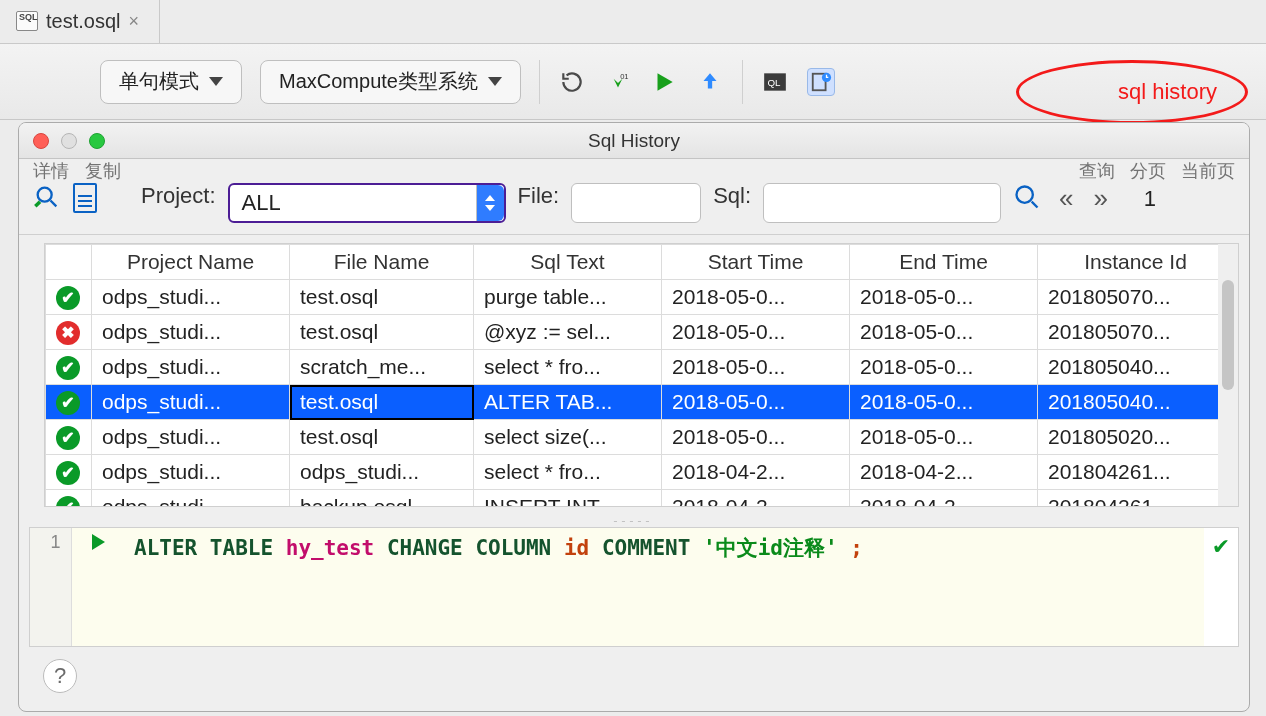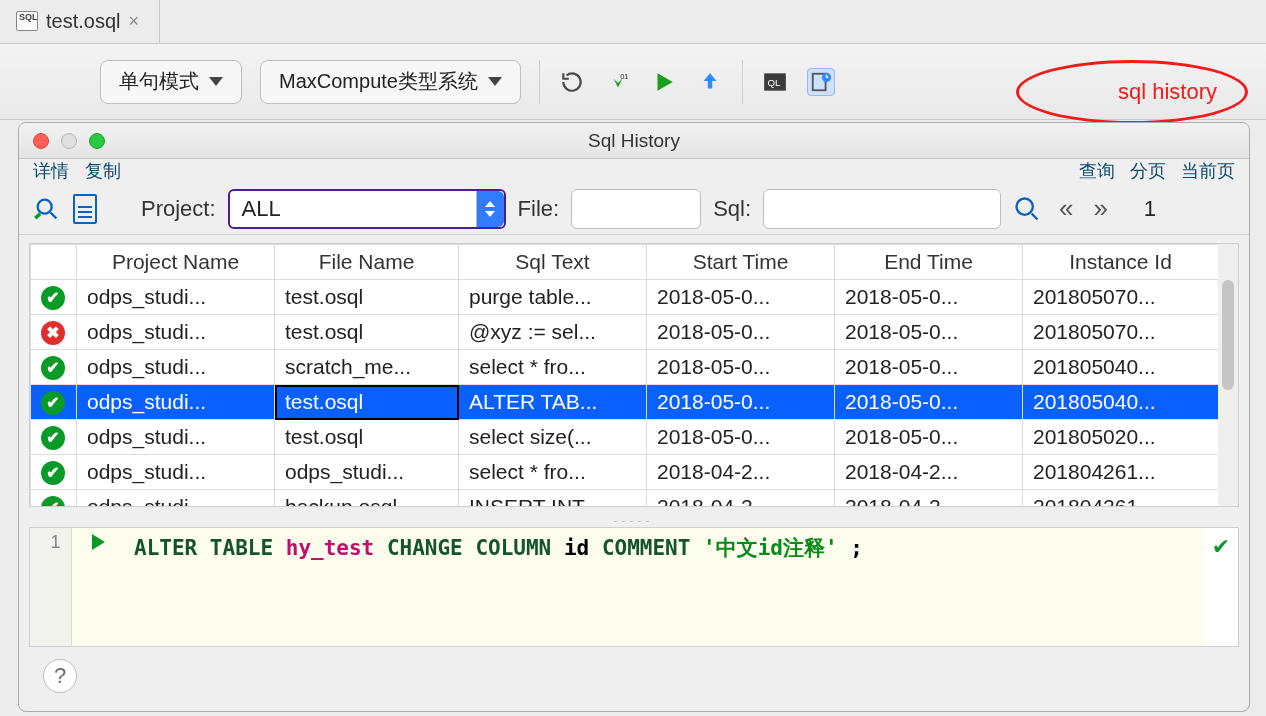--- a/index.html
+++ b/index.html
@@ -51,49 +51,49 @@
   }
   .traffic { position: absolute; left: 14px; display: flex; gap: 12px; }
   .dot { width: 16px; height: 16px; border-radius: 50%; }
   .dot.red { background: #ff5f57; border: 1px solid #d8463f; }
   .dot.gray { background: #e0e0e0; border: 1px solid #b5b5b5; }
   .dot.green { background: #28c840; border: 1px solid #1fa233; }
   .titlebar-title { margin: 0 auto; font-size: 19px; color: #333; }
 
   
   .red-row {
-    height: 24px; display: flex; align-items: flex-end; font-size: 18px; color: #0c4a6e; padding: 0 14px;
+    height: 24px; display: flex; align-items: flex-end; font-size: 18px; color: #737373; padding: 0 14px;
   }
   .red-row .lhs { display: flex; gap: 16px; }
   .red-row .rhs { margin-left: auto; display: flex; gap: 15px; }
 
   
   .filter-row {
-    height: 52px; display: flex; align-items: center; gap: 12px; padding: 0 14px;
+    height: 52px; display: flex; align-items: flex-start; gap: 12px; padding: 0 14px;
     border-bottom: 1px solid #cfcfcf;
   }
   .doc-icon { width: 24px; height: 30px; border: 2px solid #0a62c4; border-radius: 2px; position: relative; }
   .doc-icon::after { content: ""; position: absolute; left: 3px; right: 3px; top: 10px; height: 2px; background: #0a62c4; box-shadow: 0 5px 0 #0a62c4, 0 10px 0 #0a62c4; }
   .lbl { font-size: 22px; color: #333; }
   .proj-select {
     display: flex; align-items: center; height: 40px; width: 278px; background: #fff; border: 2px solid #4c1d95; border-radius: 6px; padding: 0 0 0 12px; font-size: 22px;
   }
   .proj-select .arrows {
     margin-left: auto; width: 28px; height: 100%; background: #2f7cff; border-left: 1px solid #bfbfbf; border-radius: 0 6px 6px 0; display: flex; flex-direction: column; align-items: center; justify-content: center; gap: 4px;
   }
   .arr-up, .arr-dn { width: 0; height: 0; border-left: 5px solid transparent; border-right: 5px solid transparent; }
   .arr-up { border-bottom: 6px solid #fff; }
   .arr-dn { border-top: 6px solid #fff; }
   .tfield { height: 40px; background: #fff; border: 1px solid #bfbfbf; border-radius: 6px; padding: 0 8px; font-size: 20px; }
   .pager { display: flex; align-items: center; gap: 20px; font-size: 26px; color: #555; margin-left: 6px; }
   .pagenum { font-size: 22px; color: #222; width: 28px; text-align: right; }
 
   
   .table-area { padding: 8px 10px 0 10px; height: 280px; position: relative; }
-  .gridwrap { border: 1px solid #cfcfcf; background: #fff; height: 264px; display: flex; }
+  .gridwrap { border: 1px solid #cfcfcf; background: #fff; height: 264px; display: flex; margin-left: 15px; }
   .scrollgutter { width: 20px; background: #efefef; display: flex; flex-direction: column; }
   .scrollthumb { margin: 36px 4px 0 4px; width: 12px; height: 110px; background: #c5c5c5; border-radius: 6px; }
   table { border-collapse: collapse; width: 100%; table-layout: fixed; }
   th, td { border: 1px solid #dcdcdc; padding: 4px 10px; font-size: 21px; white-space: nowrap; overflow: hidden; text-overflow: ellipsis; height: 35px; text-align: left; }
   th { background: #fff; font-weight: normal; text-align: center; color: #333; }
   .col-status { width: 46px; }
   .col-name { width: 198px; }
   .col-file { width: 184px; }
   .col-sql { width: 188px; }
   .col-st { width: 188px; }
@@ -110,21 +110,21 @@
 
   
   .sqlpane { height: 120px; background: #fff; border: 1px solid #cfcfcf; margin: 0 10px; display: flex; }
   .gutter { width: 42px; background: #f3f3ee; border-right: 1px solid #ddd; display: flex; flex-direction: column; align-items: center; padding-top: 4px; font-size: 18px; color: #888; }
   .gutter .num { width: 20px; text-align: right; }
   .play { width: 52px; background: #fdfdee; padding-top: 6px; display: flex; justify-content: center; }
   .play-ico { width: 0; height: 0; border-top: 8px solid transparent; border-bottom: 8px solid transparent; border-left: 13px solid #0a9a28; }
   .sqlcode { flex: 1; background: #fdfdee; padding: 6px 10px; font-family: Menlo, Consolas, monospace; font-size: 21px; font-weight: bold; }
   .kw { color: #14532d; }
   .ident { color: #c20d6b; }
-  .plain { color: #000000; }
+  .plain { color: #c2410c; }
   .str { color: #0a8a1a; }
   .valid-mark { width: 34px; display: flex; justify-content: center; padding-top: 6px; color: #0a9a28; font-size: 22px; }
 
   
   .helpbtn { position: absolute; left: 24px; bottom: 18px; width: 34px; height: 34px; border: 1px solid #bcbcbc; border-radius: 50%; display: flex; align-items: center; justify-content: center; color: #6b6b6b; font-size: 22px; background: #fff; }
 </style>
 </head>
 <body>
 
 <div class="tabstrip">

